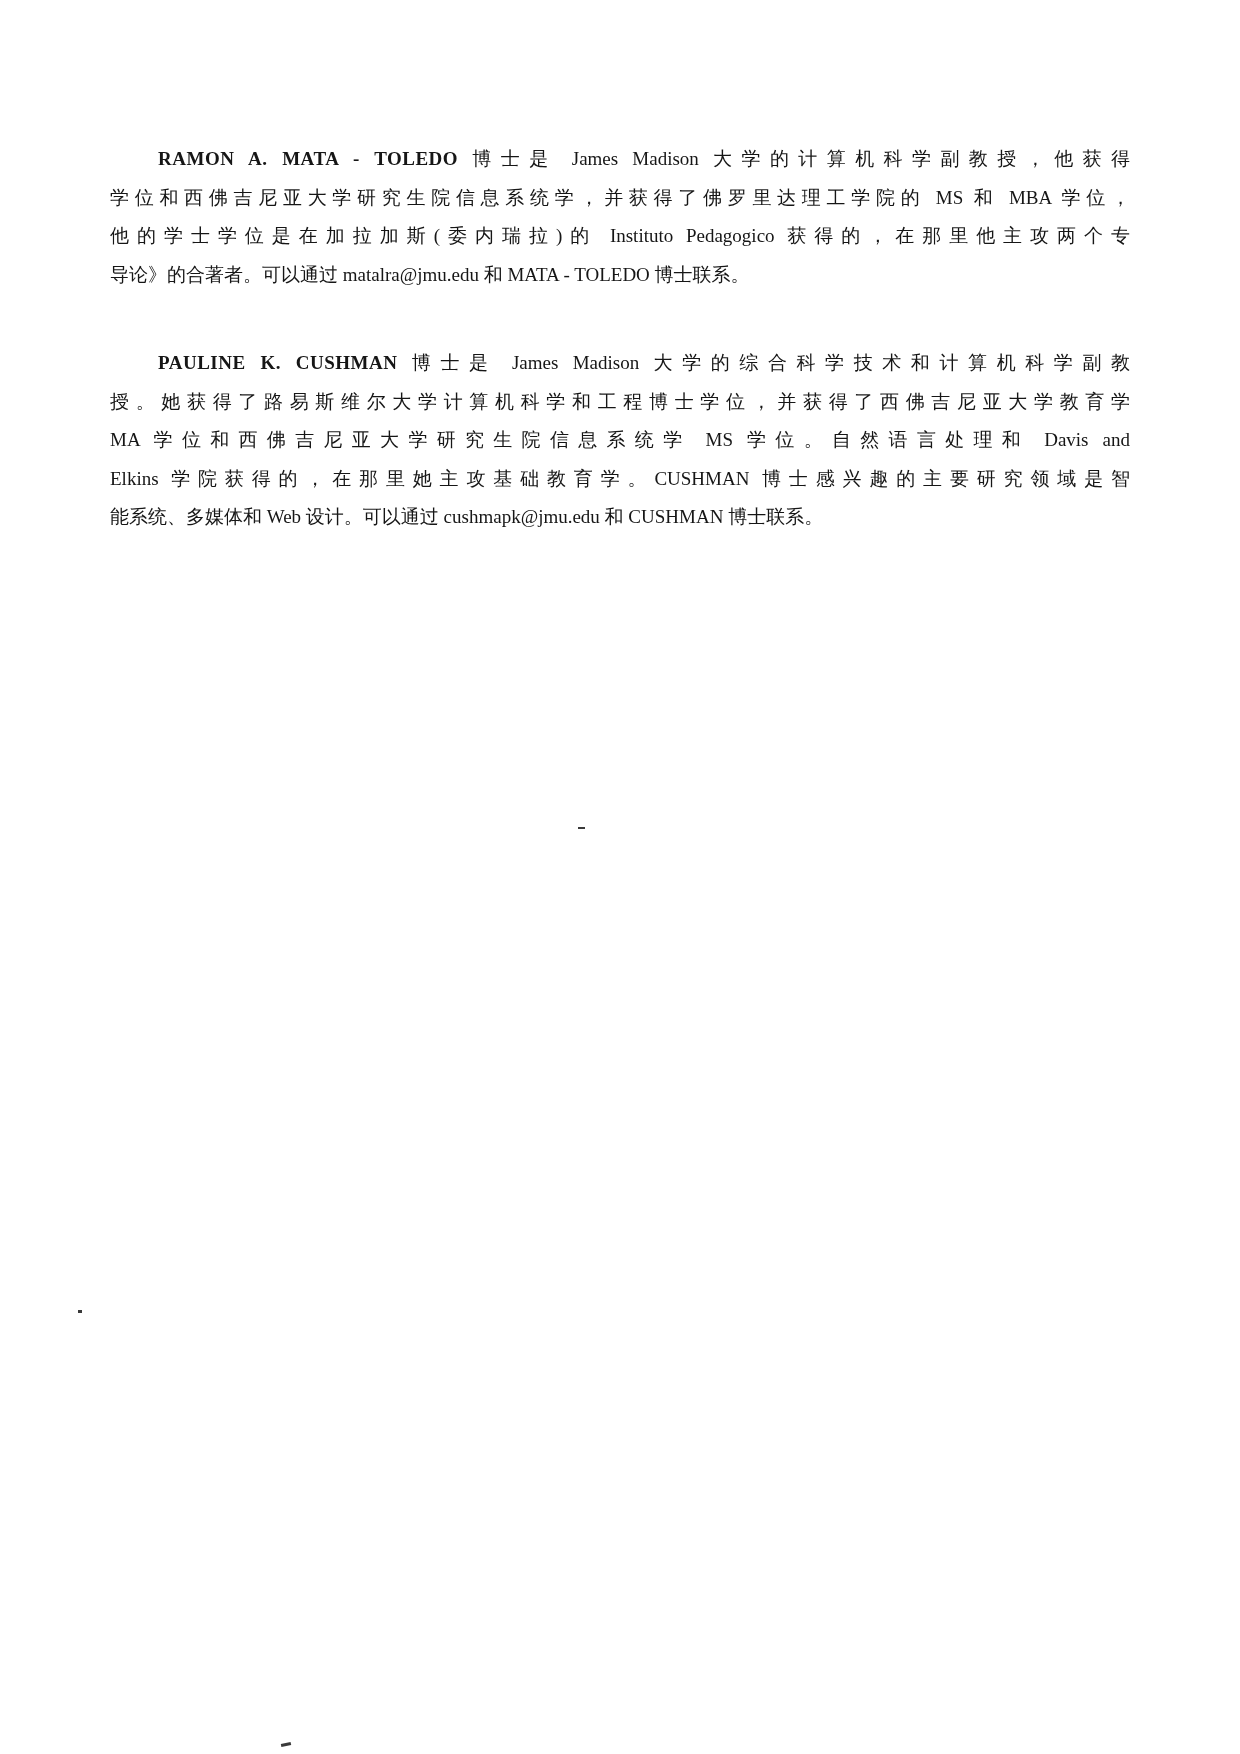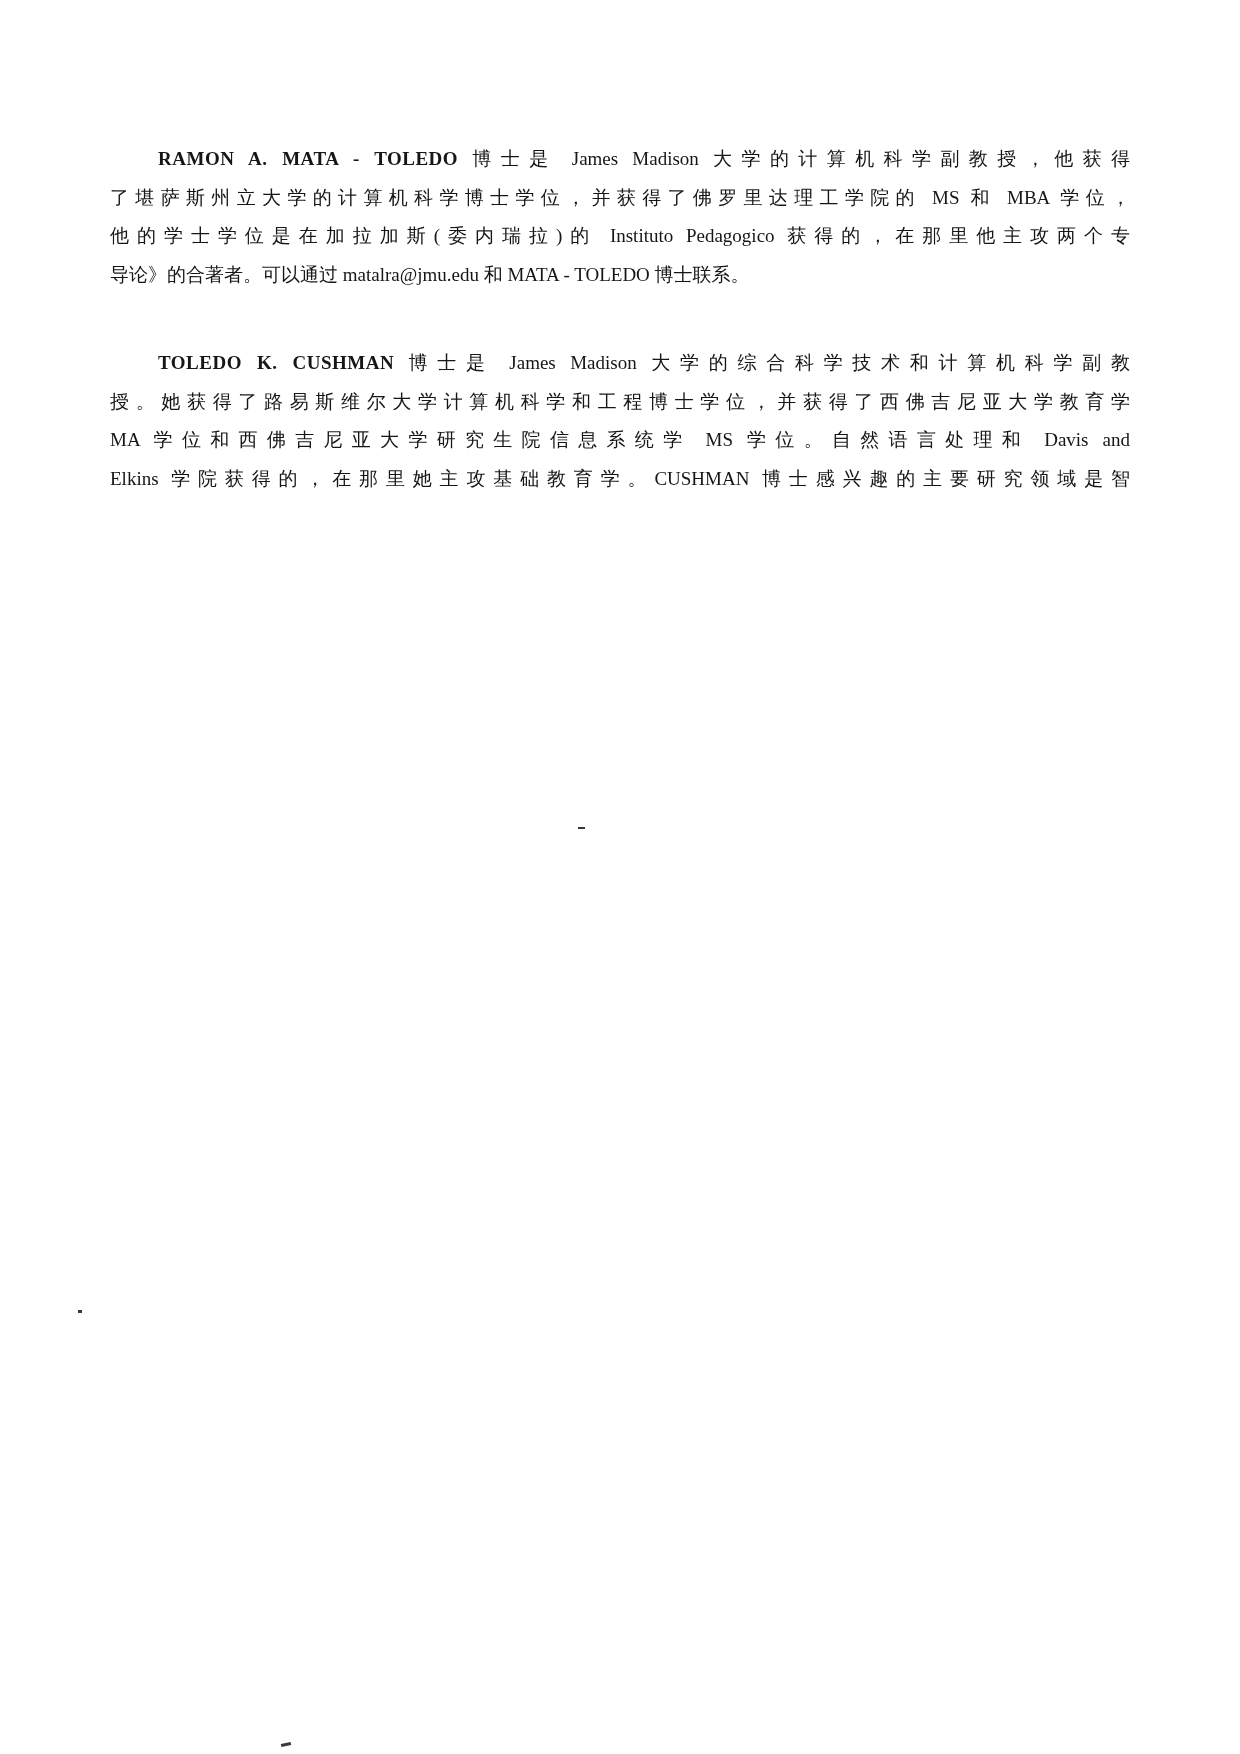--- a/index.html
+++ b/index.html
@@ -54,30 +54,31 @@
 </style>
 </head>
 <body>
 
 <div class="page">
 
   <div class="text-block">
 
     <p class="para">
       <span class="line first"><b class="author">RAMON A. MATA - TOLEDO</b><span> 博士是 James Madison 大学的计算机科学副教授，他获得</span></span>
-      <span class="line">了堪萨斯州立大学的计算机科学博士学位，并获得了佛罗里达理工学院的 MS 和 MBA 学位，</span>
+      <span class="line">学位和西佛吉尼亚大学研究生院信息系统学，并获得了佛罗里达理工学院的 MS 和 MBA 学位，</span>
       <span class="line">他的学士学位是在加拉加斯(委内瑞拉)的 Instituto Pedagogico 获得的，在那里他主攻两个专</span>
       <span class="line last">导论》的合著者。可以通过 matalra@jmu.edu 和 MATA - TOLEDO 博士联系。</span>
     </p>
 
     <p class="para">
-      <span class="line first"><b class="author">TOLEDO K. CUSHMAN</b><span> 博士是 James Madison 大学的综合科学技术和计算机科学副教</span></span>
+      <span class="line first"><b class="author">PAULINE K. CUSHMAN</b><span> 博士是 James Madison 大学的综合科学技术和计算机科学副教</span></span>
       <span class="line">授。她获得了路易斯维尔大学计算机科学和工程博士学位，并获得了西佛吉尼亚大学教育学</span>
       <span class="line">MA 学位和西佛吉尼亚大学研究生院信息系统学 MS 学位。自然语言处理和 Davis and</span>
       <span class="line">Elkins 学院获得的，在那里她主攻基础教育学。CUSHMAN 博士感兴趣的主要研究领域是智</span>
+      <span class="line last">能系统、多媒体和 Web 设计。可以通过 cushmapk@jmu.edu 和 CUSHMAN 博士联系。</span>
     </p>
 
   </div>
 
   <span class="speck speck-1"></span>
   <span class="speck speck-2"></span>
   <span class="speck speck-3"></span>
 
 </div>
 

